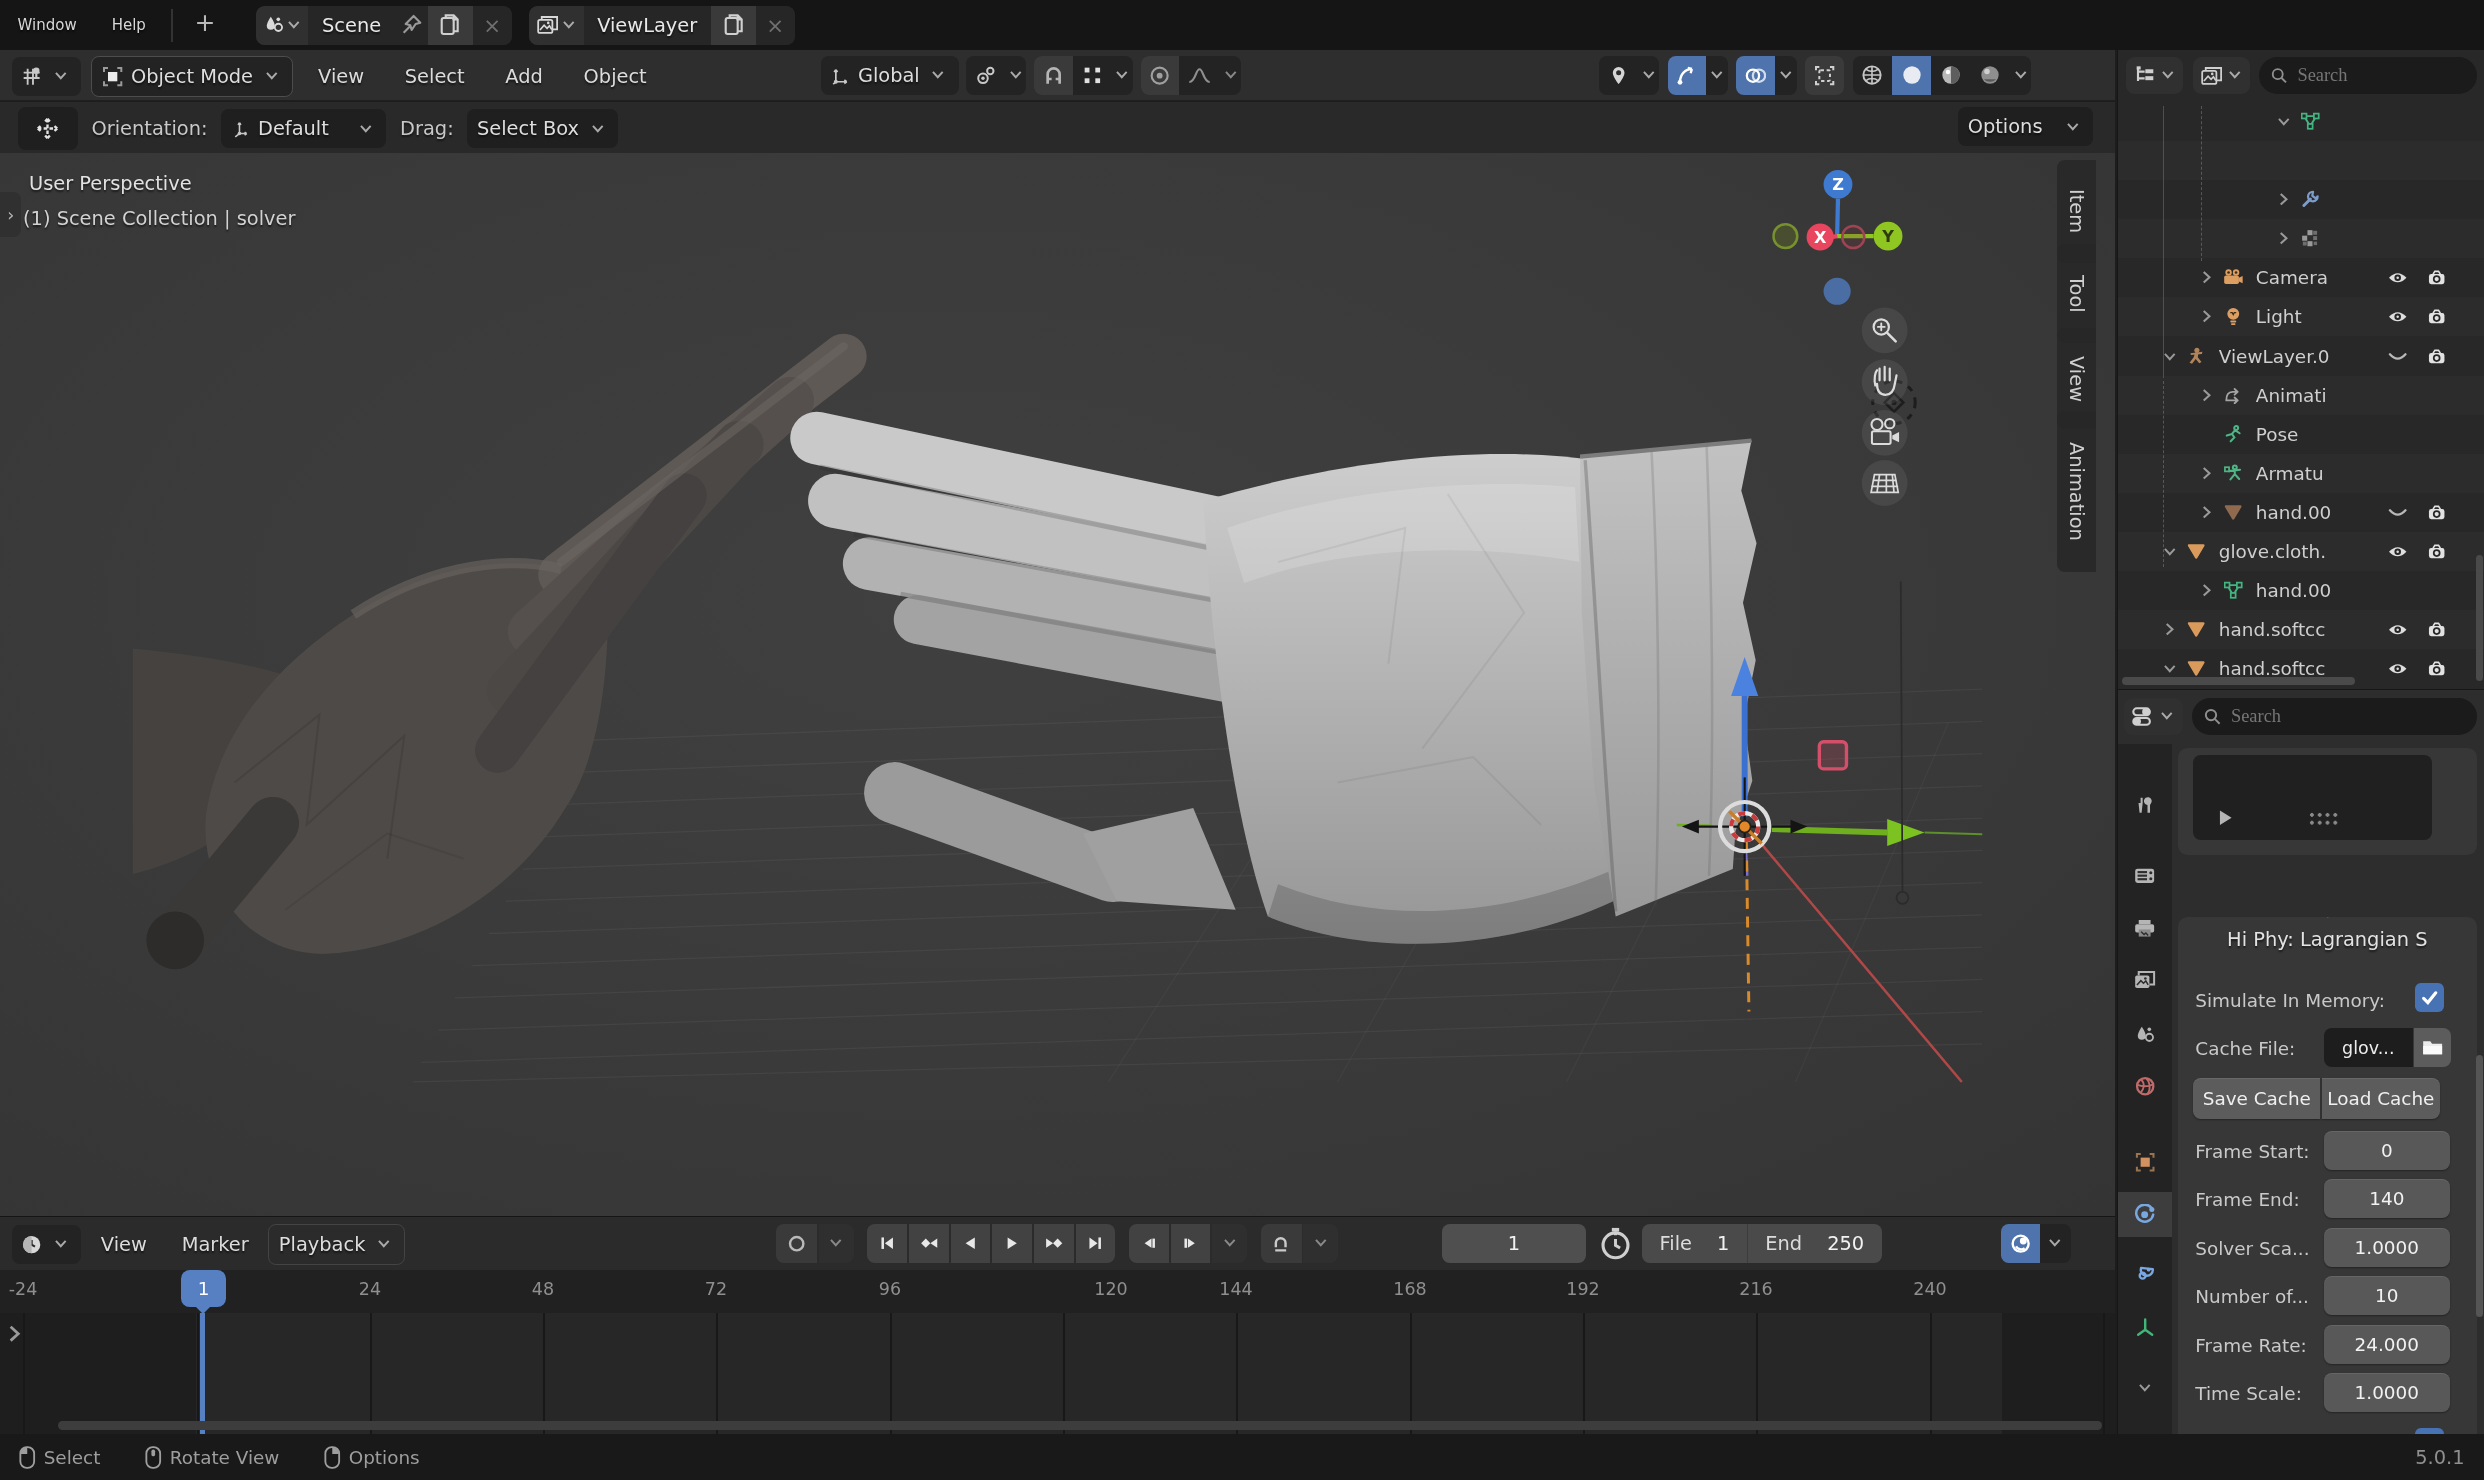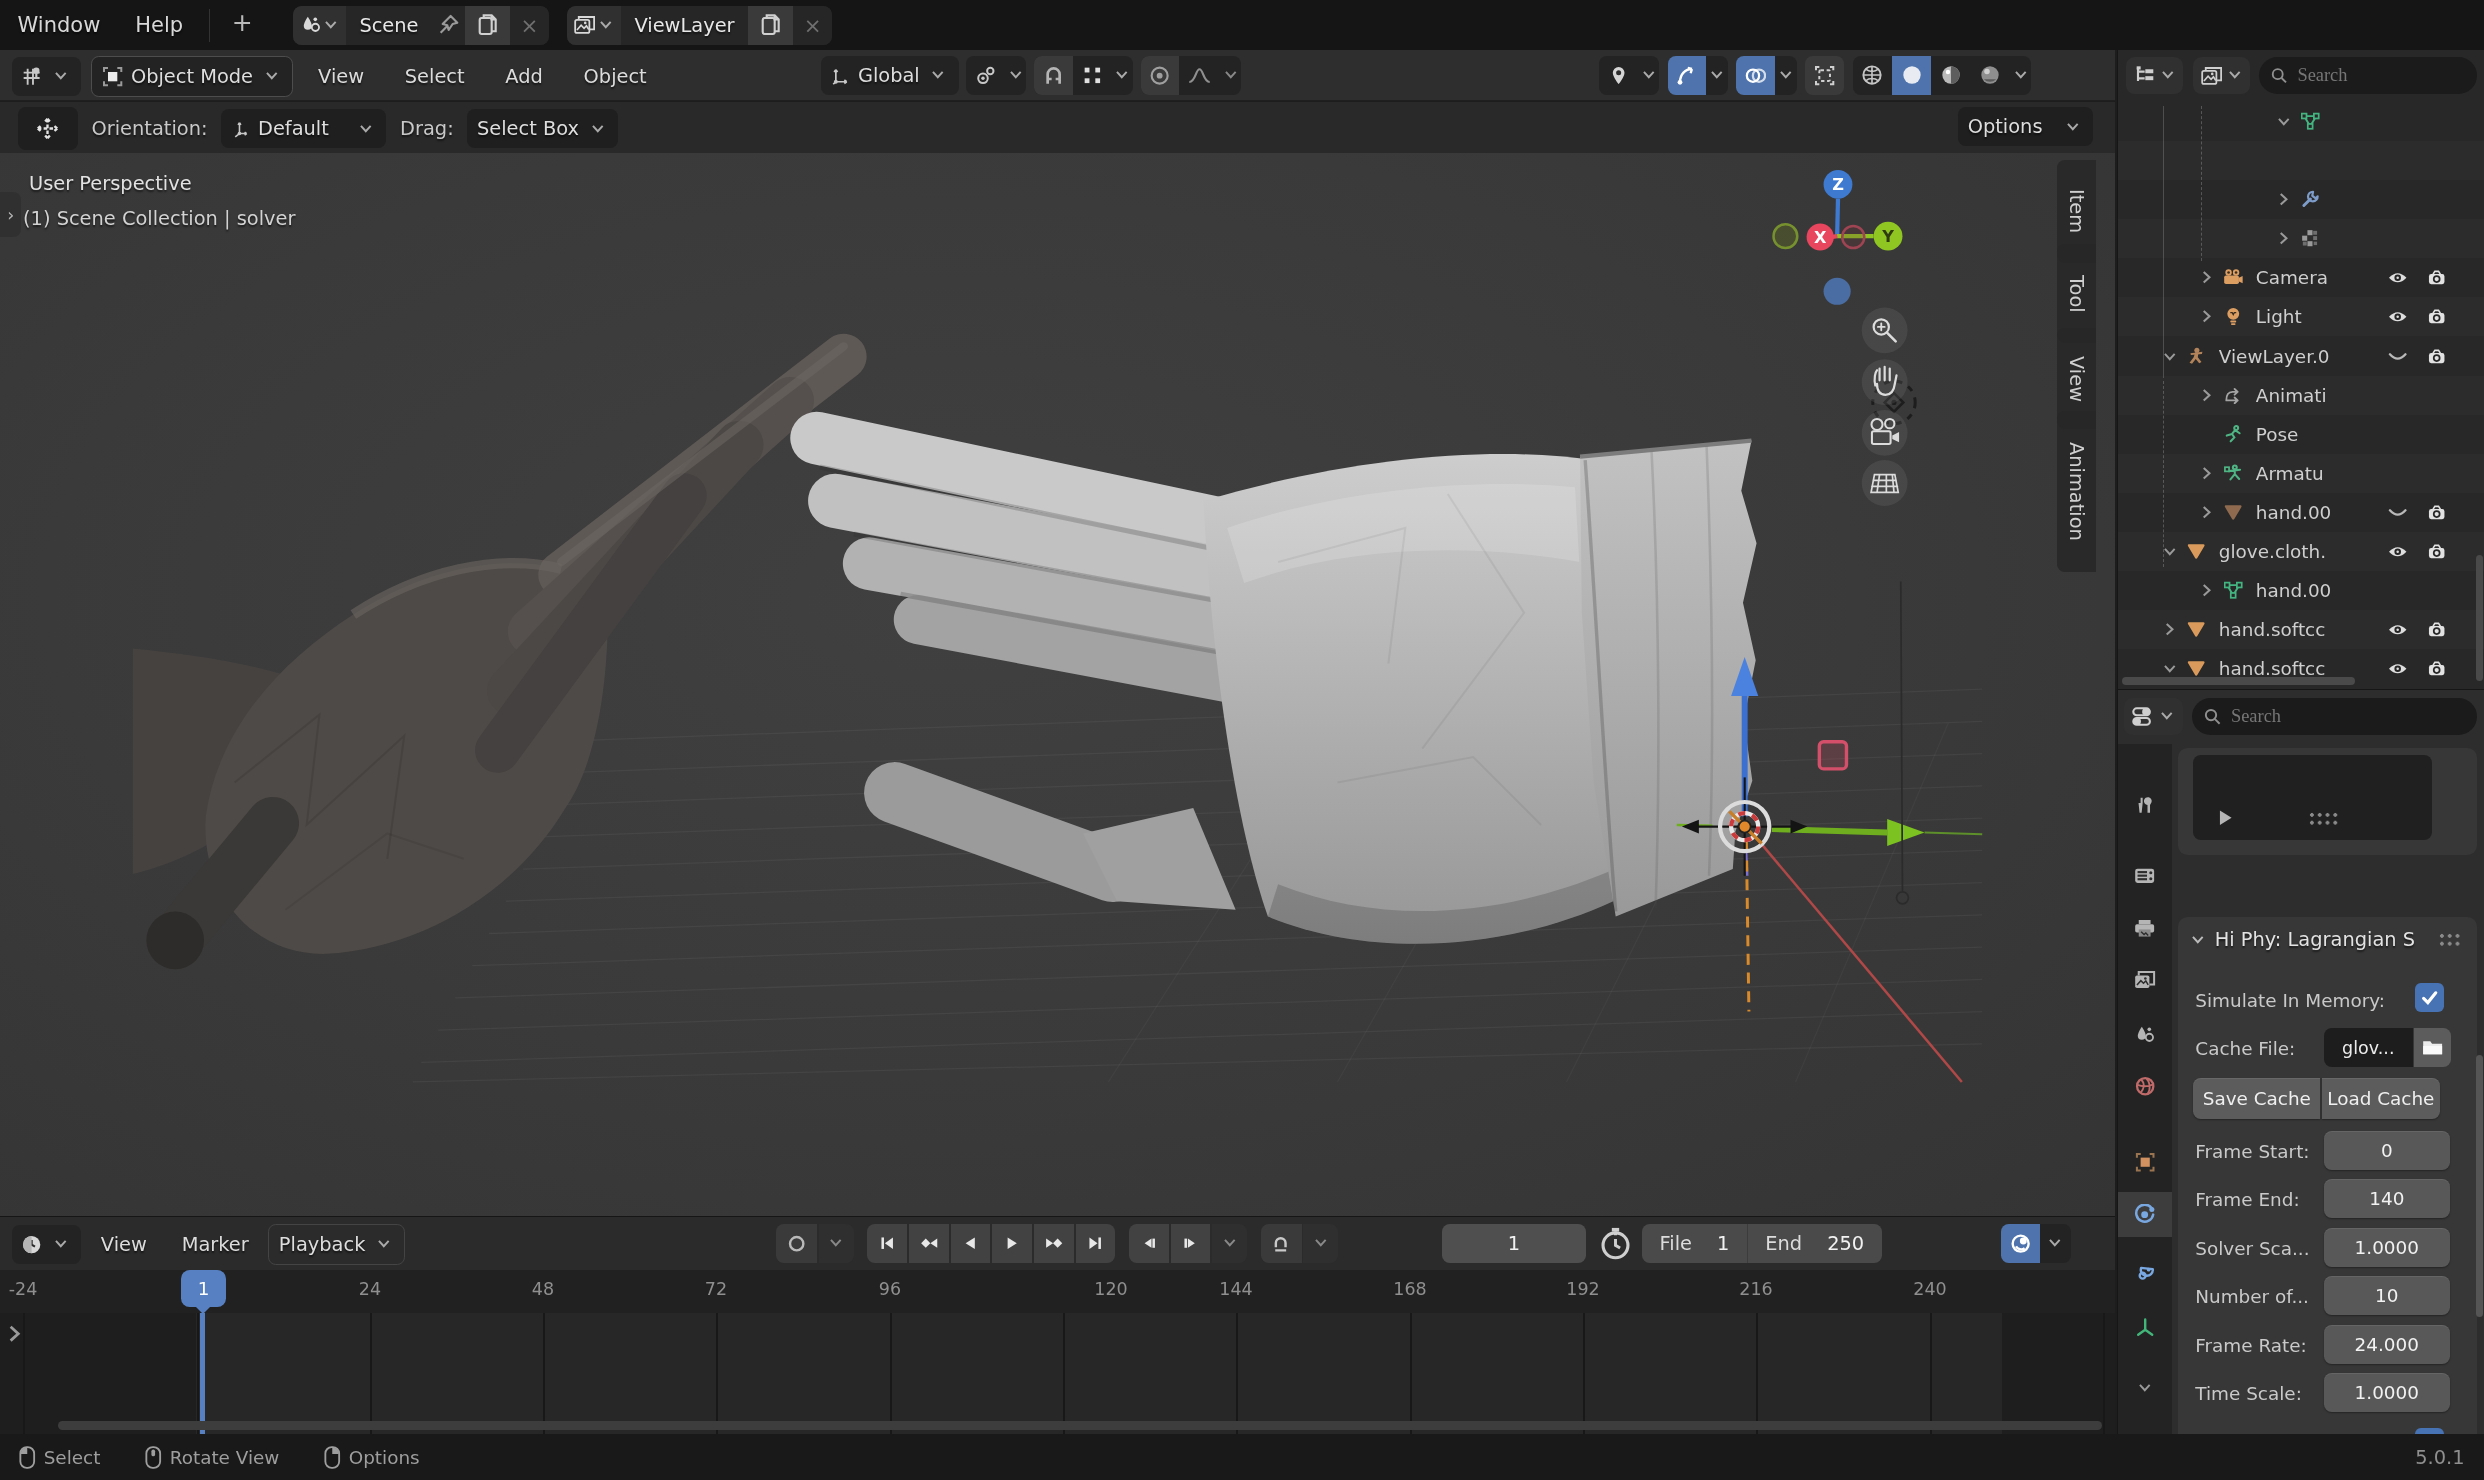--- a/index.html
+++ b/index.html
@@ -7,21 +7,21 @@
        font-family:"DejaVu Sans","Liberation Sans",sans-serif;
        -webkit-font-smoothing:antialiased;color:#d6d6d6;}
   #app{position:relative;width:2484px;height:1481px;background:#1d1d1d;}
   .abs{position:absolute;}
   .row{display:flex;align-items:center;}
   svg{display:block;}
   .ts{text-shadow:0 1.9px 1.9px rgba(0,0,0,.55);}
 
   
   #topbar{left:0;top:0;width:2484px;height:50px;background:#151515;display:flex;align-items:center;}
-  .tb-menu{font-size:21px;color:#d8d8d8;padding:0 17.5px;height:50px;display:flex;align-items:center;cursor:default;}
+  .tb-menu{font-size:15px;color:#d8d8d8;padding:0 17.5px;height:50px;display:flex;align-items:center;cursor:default;}
   #tb-sep{width:1.9px;height:33px;background:#333;margin:0 7.8px;}
   #tb-tabs{display:flex;align-items:flex-end;height:50px;gap:1.9px;margin-left:9.7px;}
   .tb-tab{font-size:19.4px;color:#9b9b9b;background:#232323;border-radius:8.7px 8.7px 0 0;
           padding:7.8px 19.4px 9.7px;white-space:nowrap;}
   .tb-tab.active{background:#3d3d3d;color:#fdfdfd;}
   .tb-plus{font-size:25px;color:#b9b9b9;padding:1.9px 13.6px 7.8px;}
   .id-group{display:flex;align-items:center;background:#262626;border-radius:8.7px;height:39px;margin-left:17.5px;}
   .id-icon-btn{display:flex;align-items:center;gap:3.9px;padding:0 7.8px;height:39px;background:#303030;border-radius:8.7px 0 0 8.7px;}
   .id-name{font-size:19.4px;color:#e8e8e8;padding:0 13.6px;white-space:nowrap;}
   .id-sq{width:45px;height:39px;display:flex;align-items:center;justify-content:center;background:#3a3a3a;}
@@ -1036,21 +1036,21 @@
       <div class="panel" style="top:3.9px;height:107px;">
         <div style="position:absolute;left:15.5px;top:6.8px;width:239px;height:85px;background:#202020;border-radius:7.8px;">
           <svg width="15.5" height="17.5" viewBox="0 0 10 12" style="position:absolute;left:25px;top:54px;">
               <polygon points="1,1 9,6 1,11" fill="#b5b5b5"></polygon>
             </svg>
           <span class="dots" style="position:absolute;left:115px;top:56px;"></span>
         </div>
       </div>
 
       <div class="panel" style="top:173px;height:574px;">
-        <div class="row" style="height:45px;padding:0 13.6px;gap:9.7px;">
+        <div class="row" style="height:45px;padding:0 13.6px;gap:9.7px;flex-direction:column;">
           <svg class="i14" viewBox="0 0 14 9">
               <path d="M2 1.5 L7 7 L12 1.5" fill="none" stroke="#bbb" stroke-width="2"></path>
             </svg>
           <span style="font-size:19.4px;color:#e3e3e3;" class="ts">Hi Phy: Lagrangian S</span>
           <span class="dots" style="margin-left:auto;width:25px;"></span>
         </div>
         <div id="props-fields" style="position:relative;">
             <div class="p-row" style="top: 17.5px;">
               <span class="p-label">Simulate In Memory:</span>
               <div class="p-check">

